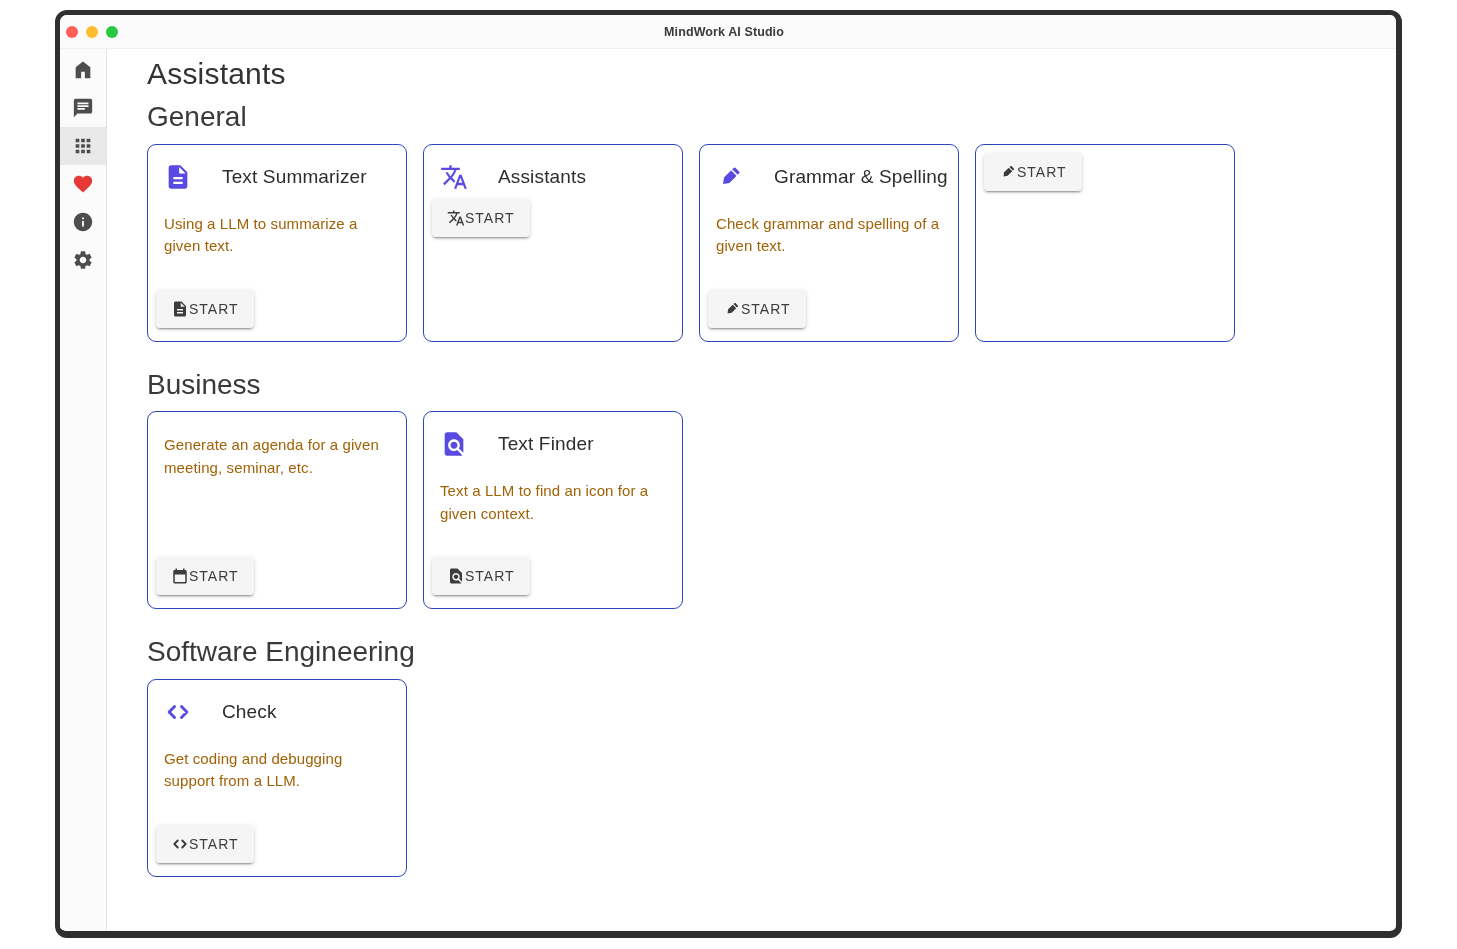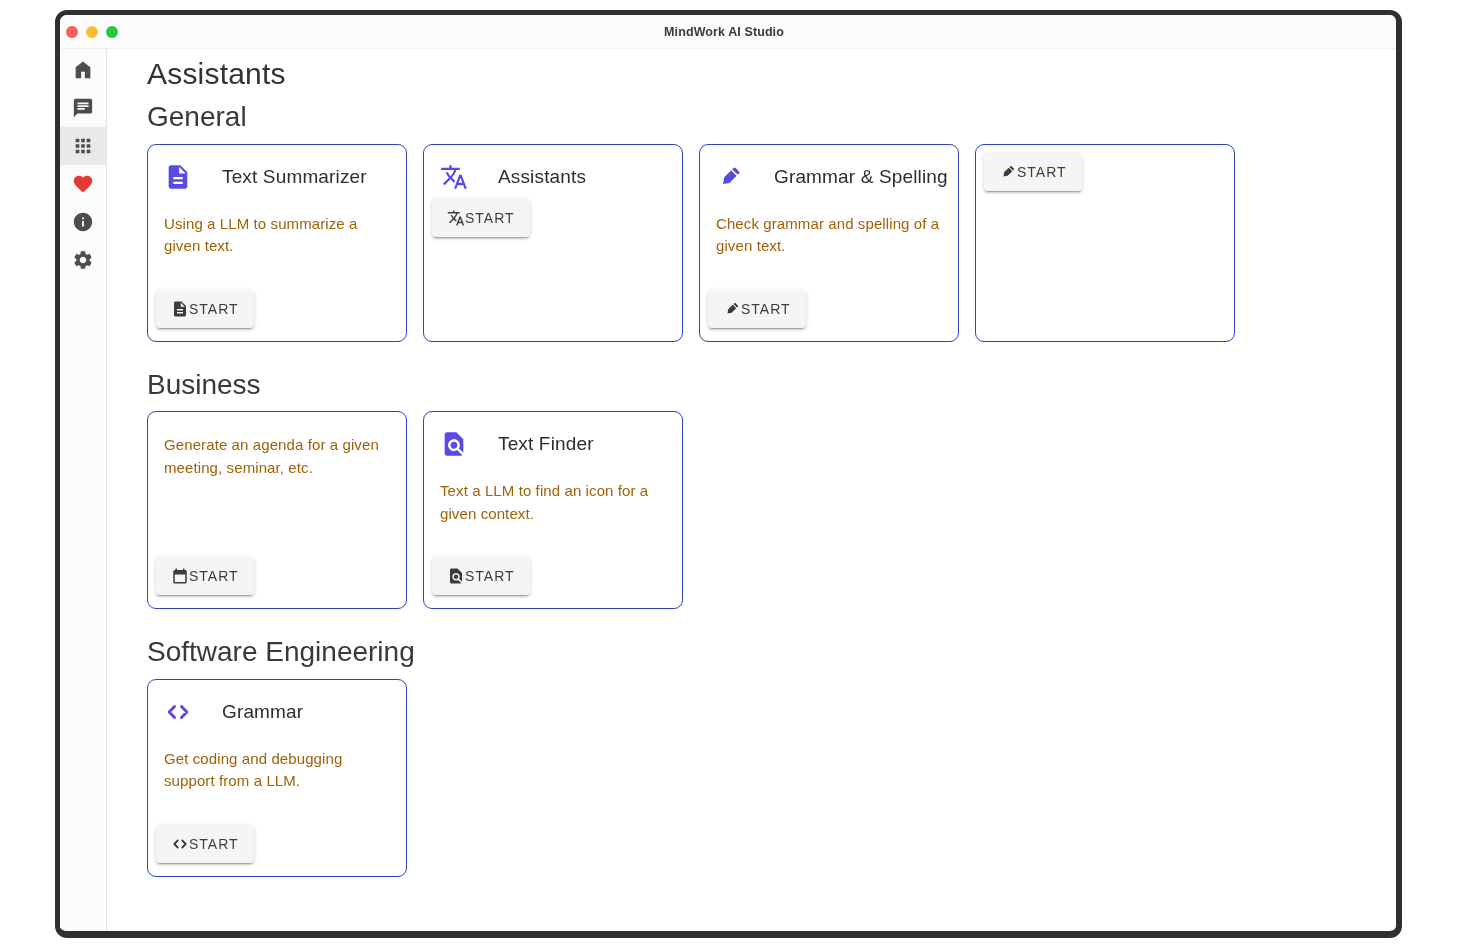--- a/index.html
+++ b/index.html
@@ -237,21 +237,21 @@
 </div>
           </section>
           <section class="section">
             <h2 class="section-title">Software Engineering</h2>
             <div class="cards">
   <div class="card">
     <div class="card-header">
       <svg viewBox="0 0 24 24">
                     <path class="stroke" d="M9 7.3 4.4 12 9 16.7 M15 7.3 19.6 12 15 16.7" stroke-width="2.5" stroke-linecap="round" stroke-linejoin="round"></path>
                   </svg>
-      <span class="card-title">Grammar</span>
+      <span class="card-title">Check</span>
     </div>
     <div class="card-desc">Get coding and debugging support from a LLM.</div>
     <div class="card-actions">
       <button class="start-btn">
         <svg viewBox="0 0 24 24">
                       <path class="stroke" d="M9 7.3 4.4 12 9 16.7 M15 7.3 19.6 12 15 16.7" stroke-width="2.5" stroke-linecap="round" stroke-linejoin="round"></path>
                     </svg>
         <span class="btn-label">START</span>
       </button>
     </div>

